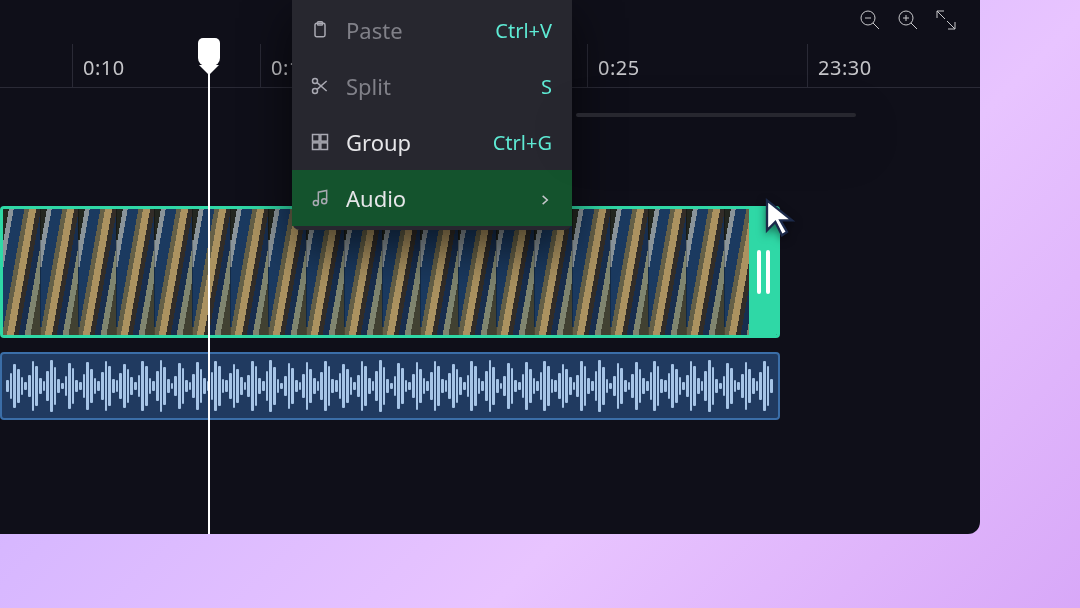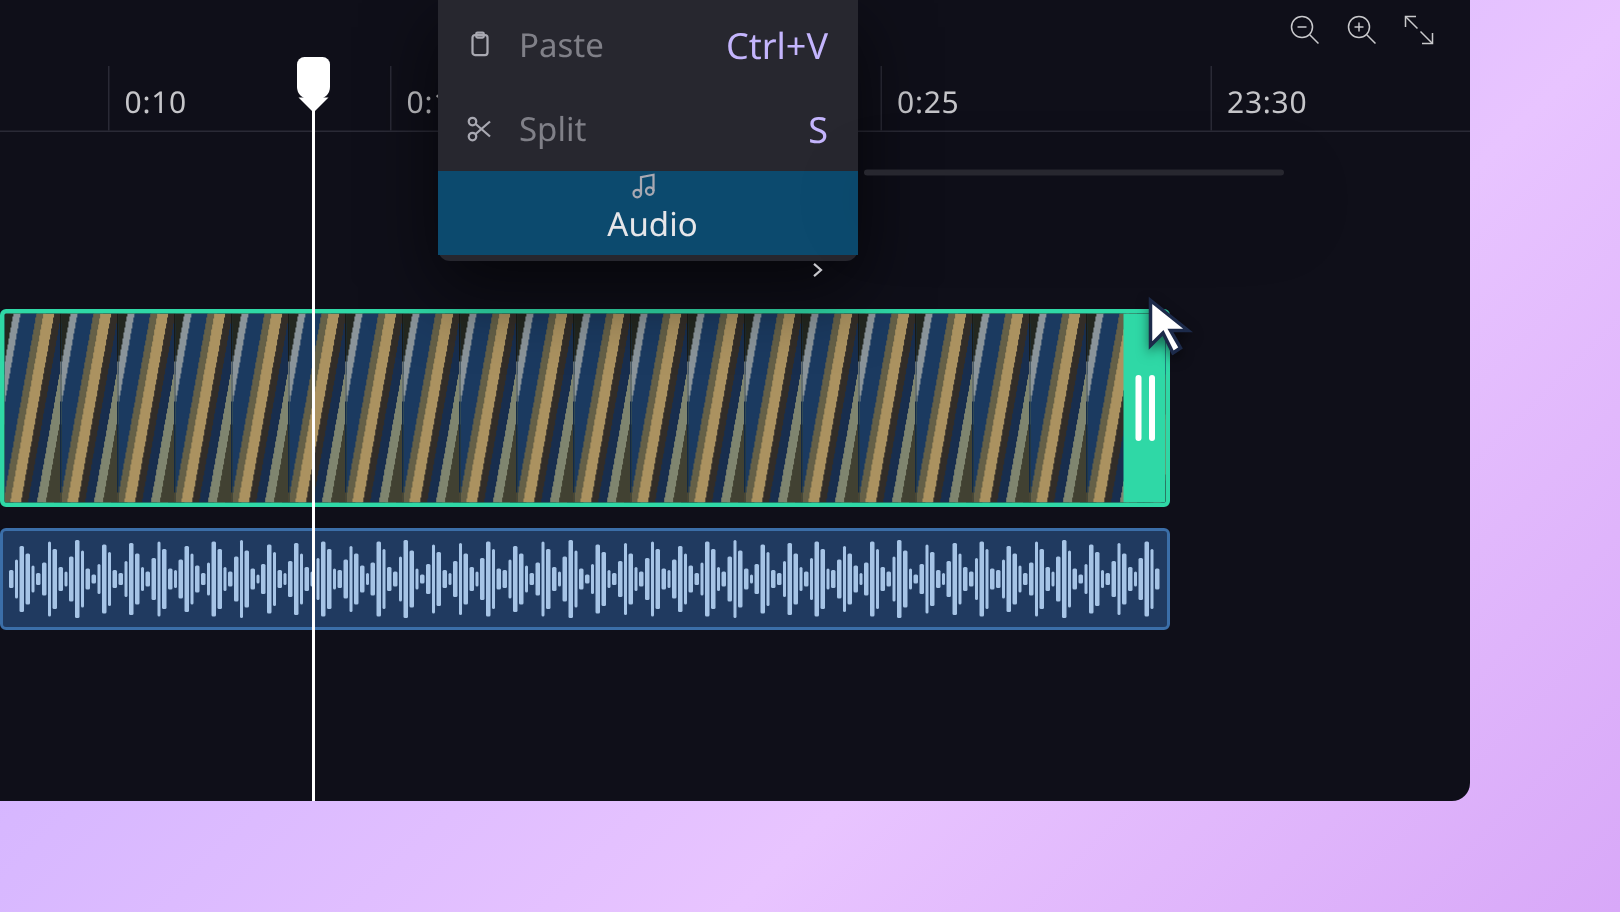--- a/index.html
+++ b/index.html
@@ -140,25 +140,25 @@
     z-index: 10;
   }
   .mi {
     display: flex; align-items: center;
     height: 56px;
     padding: 0 20px 0 14px;
     color: #e6e6e9;
     font-size: 22px;
   }
   .mi.dim { color: #808088; text-align: right; }
-  .mi.hover { background: #0c4a6e; flex-direction: column; }
+  .mi.hover { background: #14532d; }
   .mi .ico { width: 28px; display: flex; justify-content: center; }
   .mi .ico svg { stroke: #a9a9b2; stroke-width: 1.8; fill: none; }
   .mi .lbl { margin-left: 12px; }
-  .mi .sc  { margin-left: auto; color: #c4b5fd; font-size: 24px; }
+  .mi .sc  { margin-left: auto; color: #5eead4; font-size: 20px; }
   .mi .chev { margin-left: auto; color: #c7c7cc; }
 
   .submenu {
     position: absolute;
     left: 576px; top: 113px;
     width: 280px;
     background: #27272f;
     border-radius: 8px;
     box-shadow: 0 18px 48px rgba(0,0,0,0.6);
     padding: 2px 0;
@@ -478,20 +478,32 @@
         <svg width="20" height="20" viewBox="0 0 24 24">
             <circle cx="6" cy="6" r="3"></circle>
             <circle cx="6" cy="18" r="3"></circle>
             <line x1="8.5" y1="8" x2="20" y2="18"></line>
             <line x1="8.5" y1="16" x2="20" y2="6"></line>
           </svg>
       </span>
       <span class="lbl">Split</span>
       <span class="sc">S</span>
     </div>
+    <div class="mi">
+      <span class="ico">
+        <svg width="20" height="20" viewBox="0 0 24 24">
+            <rect x="3" y="3" width="8" height="8"></rect>
+            <rect x="13" y="3" width="8" height="8"></rect>
+            <rect x="3" y="13" width="8" height="8"></rect>
+            <rect x="13" y="13" width="8" height="8"></rect>
+          </svg>
+      </span>
+      <span class="lbl">Group</span>
+      <span class="sc">Ctrl+G</span>
+    </div>
     <div class="mi hover">
       <span class="ico">
         <svg width="20" height="20" viewBox="0 0 24 24">
             <circle cx="7" cy="18" r="3"></circle>
             <circle cx="17" cy="16" r="3"></circle>
             <polyline points="10 18 10 5 20 3 20 16"></polyline>
           </svg>
       </span>
       <span class="lbl">Audio</span>
       <span class="chev">

